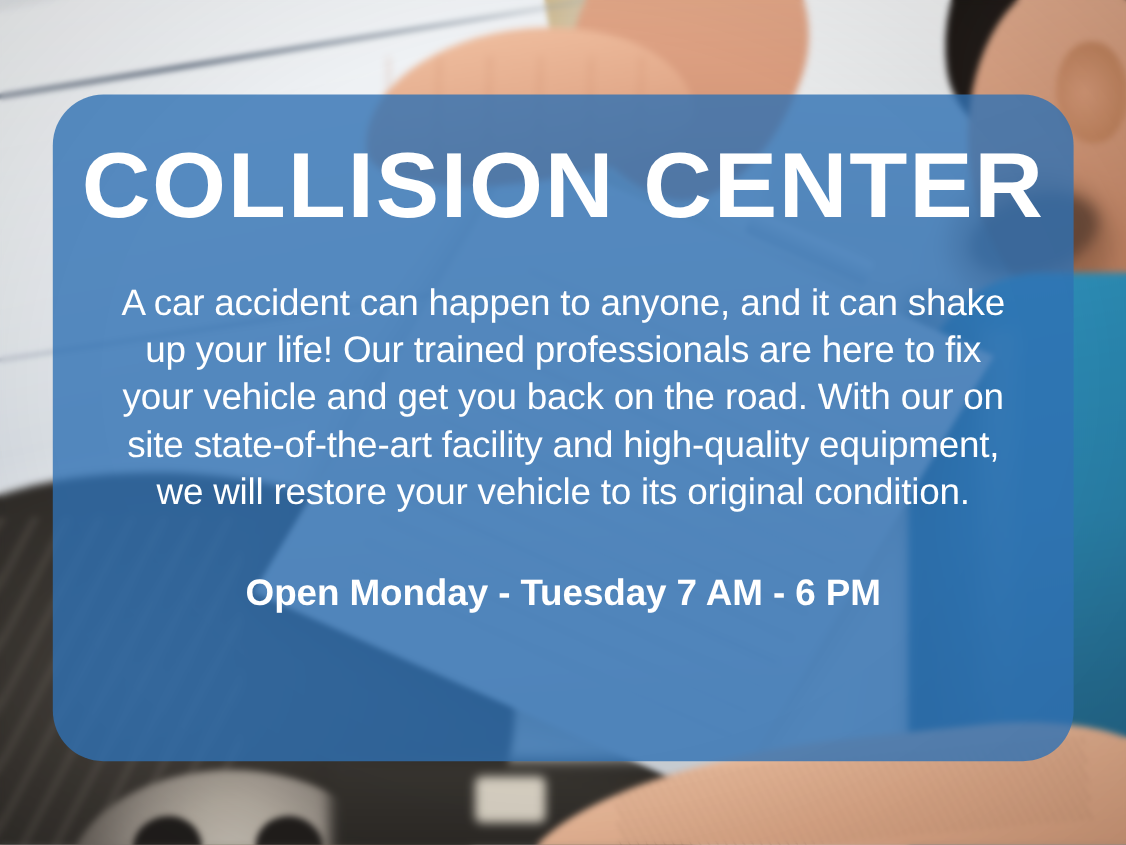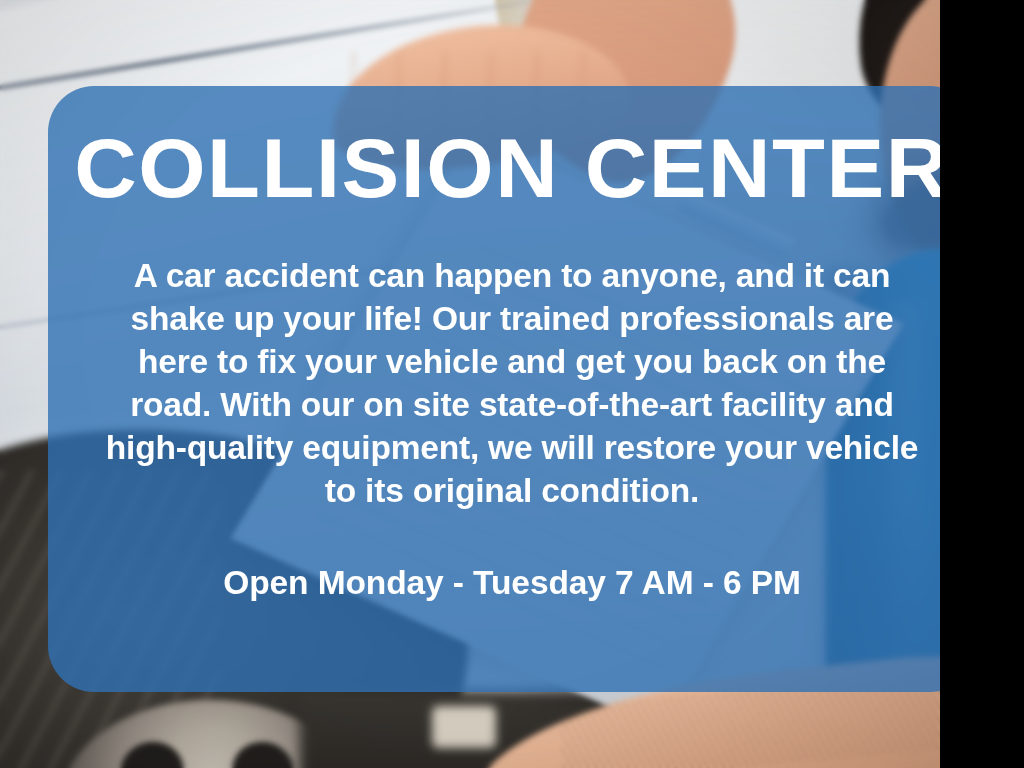--- a/index.html
+++ b/index.html
@@ -8,21 +8,21 @@
     padding: 0;
     background: #000;
   }
   body {
     font-family: "Liberation Sans", sans-serif;
   }
 
   
   #stage {
     position: relative;
-    width: 940px;
+    width: 1024px;
     height: 768px;
     overflow: hidden;
     background: #cfcbc4;
     user-select: none;
   }
 
   
   .photo {
     position: absolute;
     inset: 0;
@@ -437,21 +437,21 @@
     transform: scaleX(1.03);
     white-space: nowrap;
   }
 
   .card-body {
     margin: 44px 0 0 0;
     color: #ffffff;
     font-family: "Liberation Sans", sans-serif;
     font-size: 33.5px;
     line-height: 43px;
-    font-weight: 700;
+    font-weight: 400;
     text-align: center;
     max-width: 820px;
     letter-spacing: -0.2px;
   }
 
   .card-hours {
     margin: 50px 0 0 0;
     color: #ffffff;
     font-family: "Liberation Sans", sans-serif;
     font-size: 33.5px;

